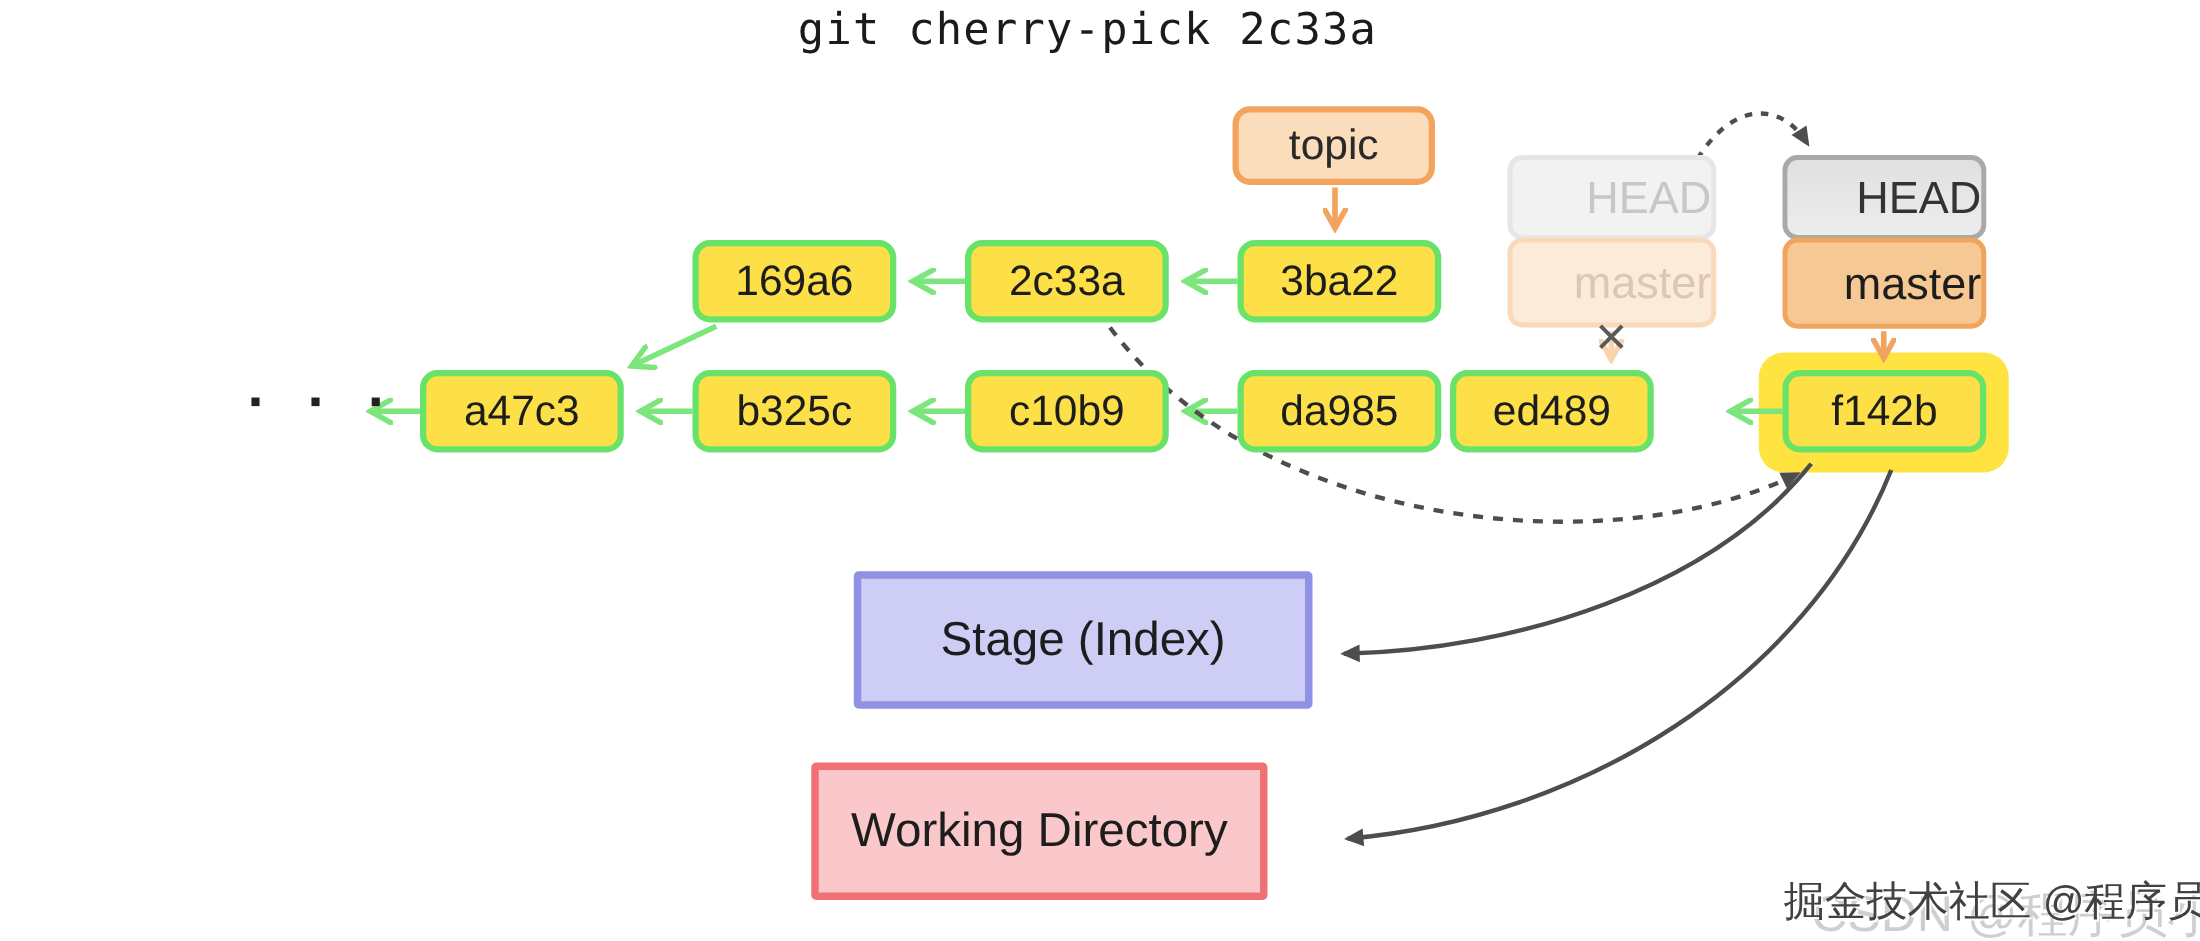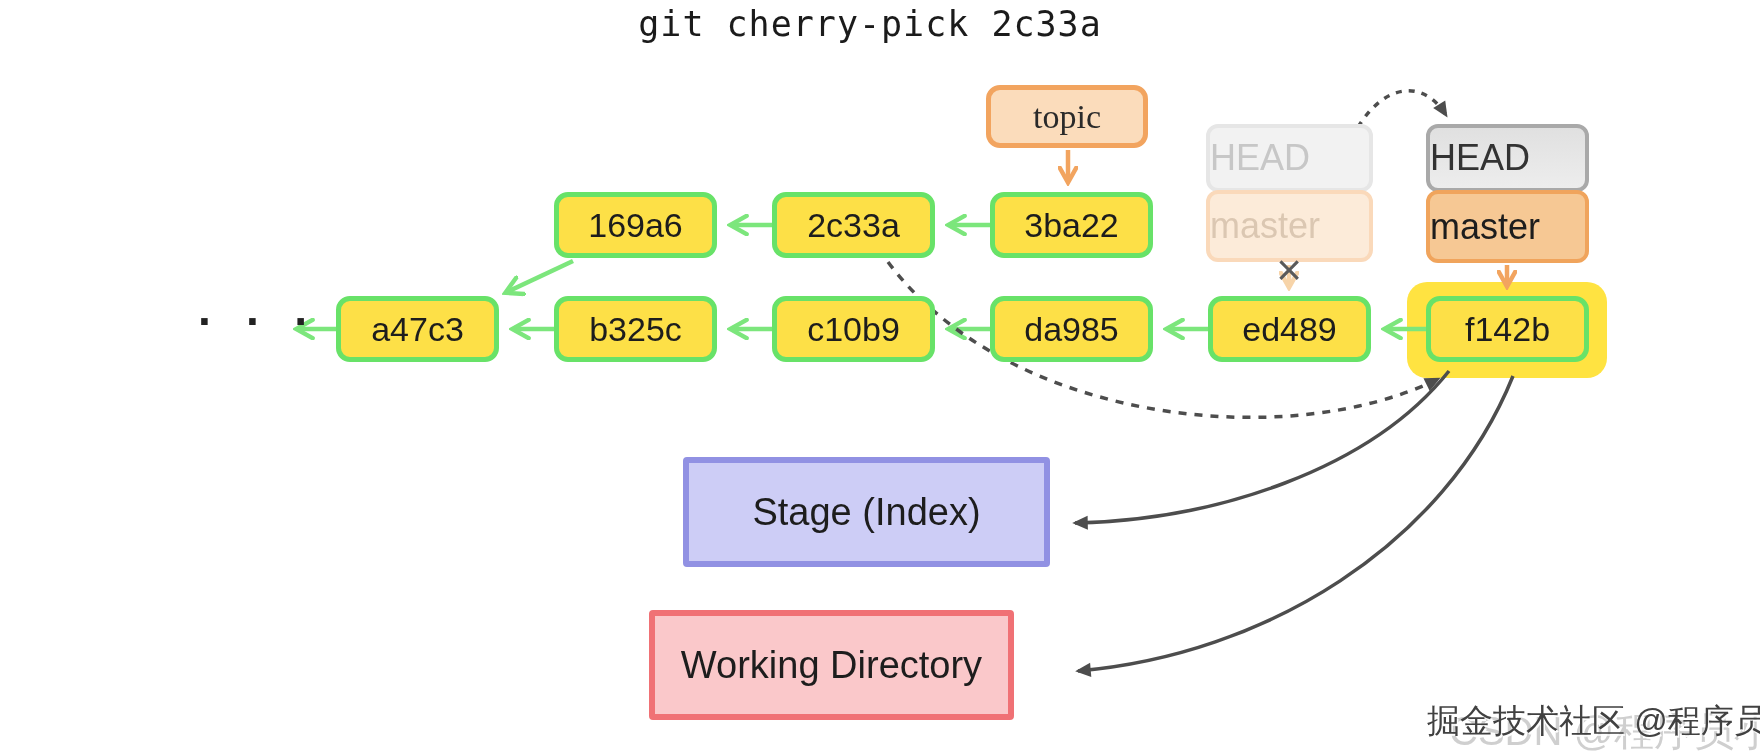--- a/index.html
+++ b/index.html
@@ -18,25 +18,25 @@
   .commit {
     position:absolute; width:163px; height:66px; box-sizing:border-box;
     background:#fde047; border:5px solid #68E268; border-radius:14px;
     display:flex; align-items:center; justify-content:center;
     font-size:34px; color:#1d1d1d;
   }
   .branch {
     position:absolute; box-sizing:border-box;
     background:#FBDCBB; border:5px solid #F2A45F; border-radius:14px;
     display:flex; align-items:center; justify-content:center;
-    font-size:34px; color:#2a2a2a;font-family:Liberation Serif, serif;
+    font-size:34px; color:#2a2a2a;
   }
   .refbox {
     position:absolute; box-sizing:border-box; border-radius:12px;
-    display:flex; align-items:center; justify-content:flex-start;
+    display:flex; align-items:center; justify-content:flex-end;
     font-size:36px;
   }
   .head-faded   { background:#F2F2F2; border:4px solid #E6E6E6; color:#C7C7C7; }
   .master-faded { background:#FCEBD9; border:4px solid #FAD9BA; color:#DBC7B2; }
   .head-active  { background:linear-gradient(#E0E0E0,#EDEDED); border:4px solid #A9A9A9; color:#333333; }
   .master-active{ background:#F6C894; border:4px solid #F0A45C; color:#1d1d1d; }
 
   .highlight {
     position:absolute; left:1407px; top:282px; width:200px; height:96px;
     background:#FFE341; border-radius:20px;
@@ -148,21 +148,21 @@
   </div>
   <div class="commit" style="left:554px; top:296px;">
     <span>b325c</span>
   </div>
   <div class="commit" style="left:772px; top:296px;">
     <span>c10b9</span>
   </div>
   <div class="commit" style="left:990px; top:296px;">
     <span>da985</span>
   </div>
-  <div class="commit" style="left:1208px; top:296px;">
+  <div class="commit" style="left:1160px; top:296px;">
     <span>ed489</span>
   </div>
   <div class="commit" style="left:1426px; top:296px;">
     <span>f142b</span>
   </div>
 
   <div class="areabox stage">
     <span>Stage (Index)</span>
   </div>
   <div class="areabox working">

